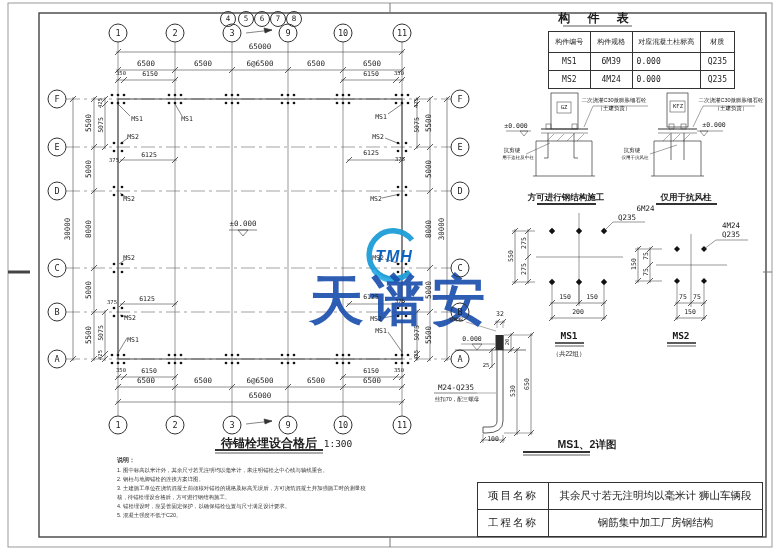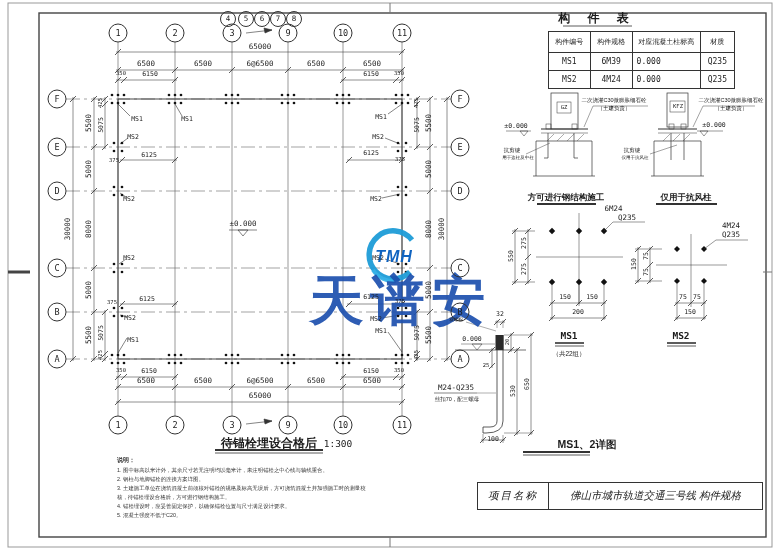--- a/index.html
+++ b/index.html
@@ -19,21 +19,21 @@
   #ctable{position:absolute;left:548px;top:31px;width:187px;border-collapse:collapse;
           font-family:"Liberation Sans",sans-serif;}
   #ctable td{border:0.9px solid #333;text-align:center;padding:0;height:17px;color:#222;}
   #ctable tr.hd td{height:20px;font-size:7px;}
   #ctable td.mono{font-family:"DejaVu Sans Mono",monospace;font-size:8px;}
   
   #tblock{position:absolute;left:477px;top:482px;width:286px;border-collapse:collapse;
           font-family:"Liberation Sans",sans-serif;}
   #tblock td{border:1px solid #333;text-align:center;color:#222;font-size:10.5px;padding:0;}
   #tblock td.lab{width:70px;letter-spacing:2px;}
-  #tblock tr{height:27px;font-style:italic;}
+  #tblock tr{height:27px;}
   
   #notes{position:absolute;left:117px;top:456px;width:256px;color:#333;
          font-family:"Liberation Sans",sans-serif;}
   #notes .nt{font-size:6px;font-weight:bold;margin-bottom:1px;}
   #notes .ni{font-size:5.4px;line-height:1.65;}
   
   #wm{position:absolute;left:0;top:0;width:780px;height:551px;pointer-events:none;}
   #wm .logo-txt{position:absolute;left:394px;top:257px;transform:translate(-50%,-50%);
        font-size:16px;font-weight:bold;font-style:italic;color:#0f63c0;letter-spacing:1px;
        font-family:"Liberation Sans",sans-serif;}
@@ -524,21 +524,25 @@
       <td class="mono">Q235</td>
     </tr>
   </tbody>
     </table>
   <span class="t s11 b cn" style="left:597px;top:18px;letter-spacing:7px">构  件  表</span>
 
   <table id="tblock">
     <tbody>
         <tr>
       <td class="lab">项目名称</td>
-      <td>佛山市城市轨道交通三号线 构件规格</td>
+      <td>其余尺寸若无注明均以毫米计 狮山车辆段</td>
+    </tr>
+    <tr>
+      <td class="lab">工程名称</td>
+      <td>钢筋集中加工厂房钢结构</td>
     </tr>
   </tbody>
     </table>
 
   <div id="notes">
     <div class="nt">说明：</div>
     <div class="ni">1. 图中标高以米计外，其余尺寸若无注明均以毫米计，未注明锚栓之中心线与轴线重合。</div>
     <div class="ni">2. 钢柱与地脚锚栓的连接方案详图。</div>
     <div class="ni">3. 土建施工单位在浇筑混凝土前须核对锚栓的规格及标高无误后，方可浇筑混凝土并加强施工时的测量校核，待锚栓埋设合格后，方可进行钢结构施工。</div>
     <div class="ni">4. 锚栓埋设时，应妥善固定保护，以确保锚栓位置与尺寸满足设计要求。</div>
@@ -645,21 +649,21 @@
     <span class="t s5 cn" style="left: 512px; top: 151px;">抗剪键</span>
     <span class="t s4 cn" style="left: 518px; top: 158px;">用于边柱及中柱</span>
     <span class="t s8 b cn" style="left: 566px; top: 197px;">方可进行钢结构施工</span>
     <span class="t s5" style="left: 678px; top: 107px;">KFZ</span>
     <span class="t s6" style="left: 714px; top: 125px;">±0.000</span>
     <span class="t s5 cn" style="left: 731px; top: 101px;">二次浇灌C30微膨胀细石砼</span>
     <span class="t s5 cn" style="left: 731px; top: 109px;">（土建负责）</span>
     <span class="t s5 cn" style="left: 632px; top: 151px;">抗剪键</span>
     <span class="t s4 cn" style="left: 635px; top: 158px;">仅用于抗风柱</span>
     <span class="t s8 b cn" style="left: 686px; top: 197px;">仅用于抗风柱</span>
-    <span class="t s7" style="left: 595px; top: 209px; padding-left: 37px;">6M24</span>
+    <span class="t s7" style="left: 627px; top: 209px; padding-left: 37px;">6M24</span>
     <span class="t s7" style="left: 627px; top: 218px;">Q235</span>
     <span class="t s6" style="left: 565px; top: 297px;">150</span>
     <span class="t s6" style="left: 592px; top: 297px;">150</span>
     <span class="t s6" style="left: 578px; top: 312px;">200</span>
     <span class="t s6 v" style="left: 524px; top: 243px;">275</span>
     <span class="t s6 v" style="left: 524px; top: 269px;">275</span>
     <span class="t s6 v" style="left: 511px; top: 256px;">550</span>
     <span class="t s9 b" style="left: 569px; top: 336px;">MS1</span>
     <span class="t s6 cn" style="left: 569px; top: 354px;">（共22组）</span>
     <span class="t s7" style="left: 731px; top: 226px;">4M24</span>

